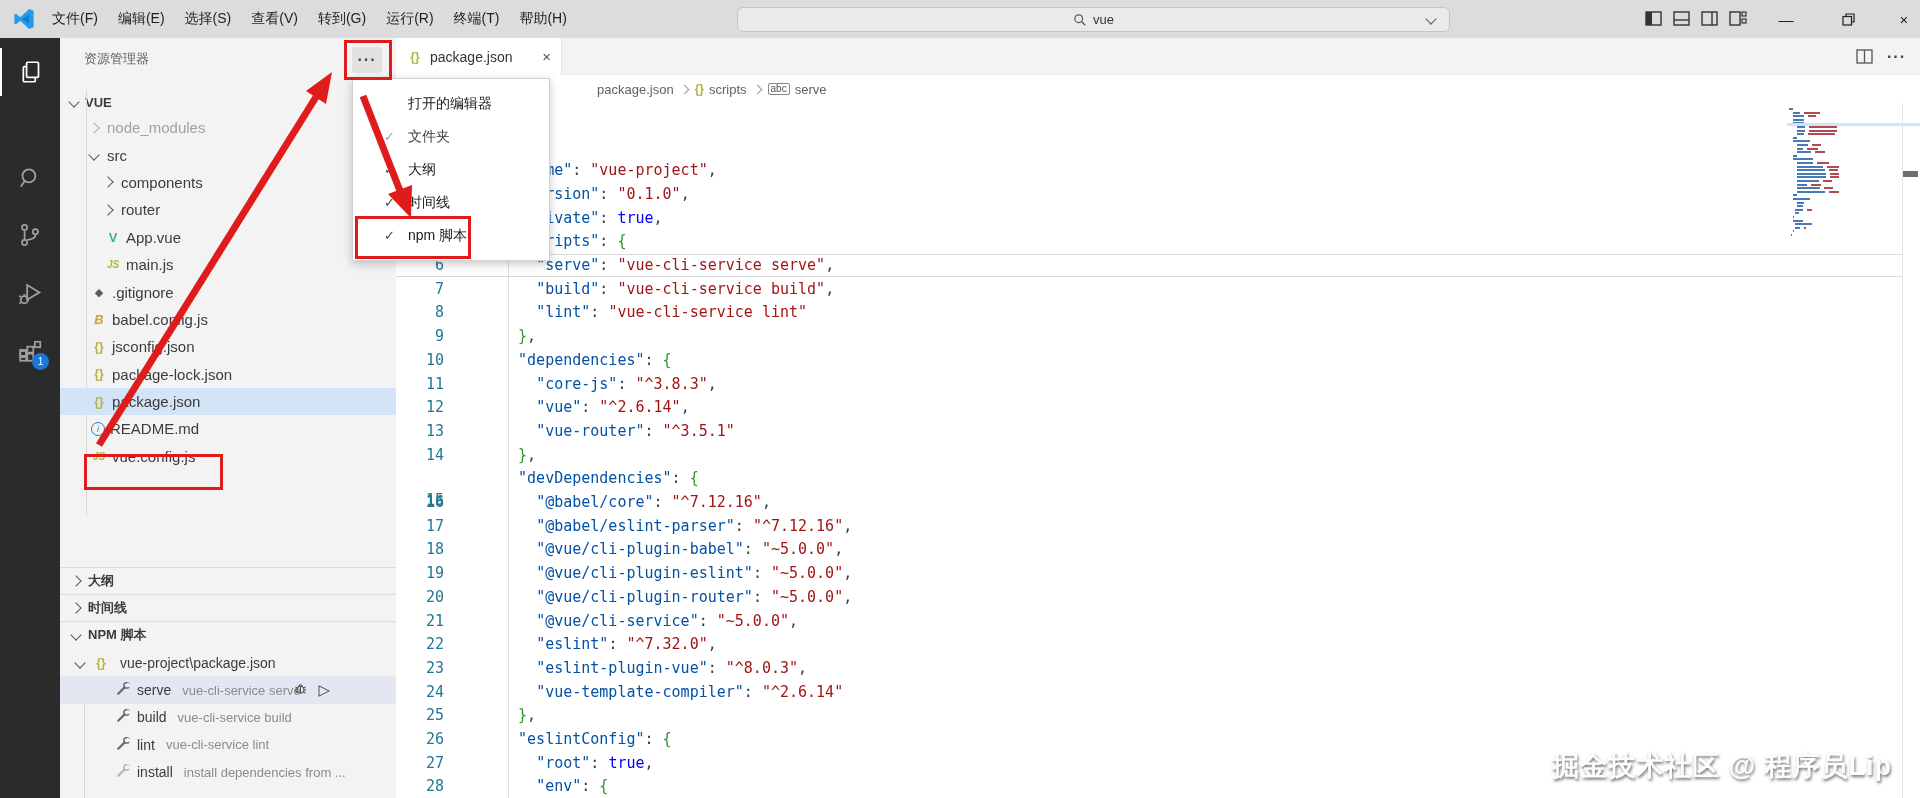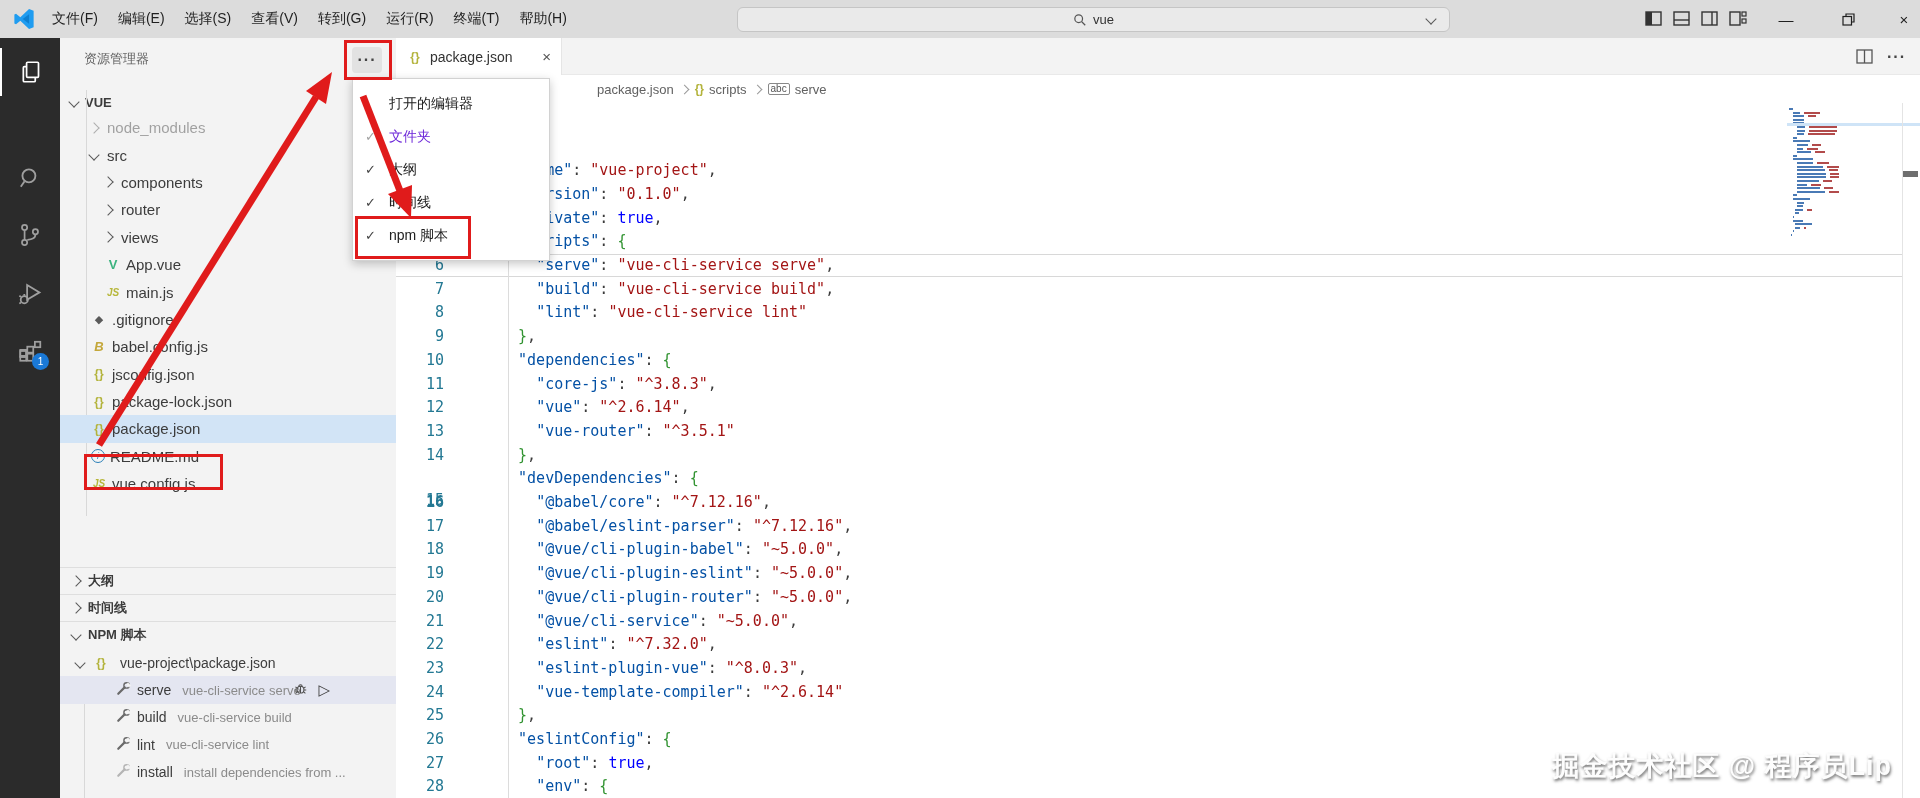--- a/index.html
+++ b/index.html
@@ -80,23 +80,23 @@
   .curline{position:absolute;left:0;right:18px;top:150.5px;height:23.7px;border-top:1px solid #d8d8d8;border-bottom:1px solid #d8d8d8;box-sizing:border-box;}
   .indentguide{position:absolute;left:112px;top:140px;height:648px;width:1px;background:#dcdcdc;}
   #minimap{position:absolute;left:1787px;top:108px;width:110px;height:130px;}
   .mrow{position:absolute;height:2px;}
   .mband{position:absolute;left:1787px;top:123px;width:133px;height:3px;background:#cfe4f7;}
   .mdivider{position:absolute;left:1902px;top:103px;width:1px;height:695px;background:#e4e4e4;}
   .mmarker{position:absolute;left:1903px;top:171px;width:15px;height:6px;background:#6e6e6e;}
   
   .menu{position:absolute;left:352px;top:78px;width:198px;background:#fff;border:1px solid #d2d2d2;
         box-shadow:0 3px 9px rgba(0,0,0,.22);z-index:40;padding:8px 0;box-sizing:border-box;}
-  .ddrow{height:33px;display:flex;align-items:center;padding:0 12px;font-size:14px;color:#202020;}
+  .ddrow{height:33px;display:flex;align-items:center;padding:0 12px;font-size:14px;color:#202020;margin-left:19px;}
   .chk{width:24px;color:#444;font-size:13px;flex:none;}
-  .ddrow.dis .ddlabel{color:#6d28d9;} .ddrow.dis .chk{color:#a2a2a2;}
+  .ddrow.dis .ddlabel{color:#404040;} .ddrow.dis .chk{color:#a2a2a2;}
   
   .redbox{position:absolute;border:3px solid #e01b1b;z-index:60;}
   #arrows{position:absolute;left:0;top:0;z-index:60;pointer-events:none;}
   
   .watermark{position:absolute;right:28px;bottom:14px;font-size:27px;font-weight:bold;color:#fdfdfd;z-index:30;
              text-shadow:1px 2px 3px rgba(90,90,90,.85);letter-spacing:1px;}
 </style>
 </head>
 <body>
 
@@ -212,24 +212,20 @@
           <span class="chev cd"></span>
           <span class="tlabel">src</span>
         </div>
         <div class="trow" style="padding-left: 44px;">
           <span class="chev cr"></span>
           <span class="tlabel">components</span>
         </div>
         <div class="trow" style="padding-left: 44px;">
           <span class="chev cr"></span>
           <span class="tlabel">router</span>
-        </div>
-        <div class="trow" style="padding-left: 44px;">
-          <span class="chev cr"></span>
-          <span class="tlabel">views</span>
         </div>
         <div class="trow" style="padding-left: 44px;">
           <span class="fi fvue">V</span>
           <span class="tlabel">App.vue</span>
         </div>
         <div class="trow" style="padding-left: 44px;">
           <span class="fi fjs">JS</span>
           <span class="tlabel">main.js</span>
         </div>
         <div class="trow" style="padding-left: 30px;">

